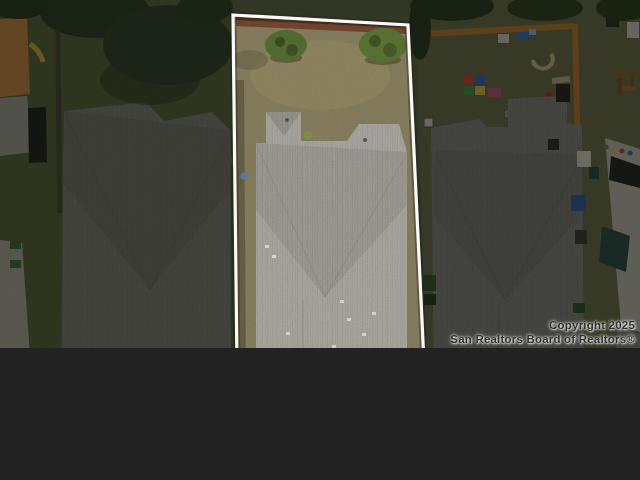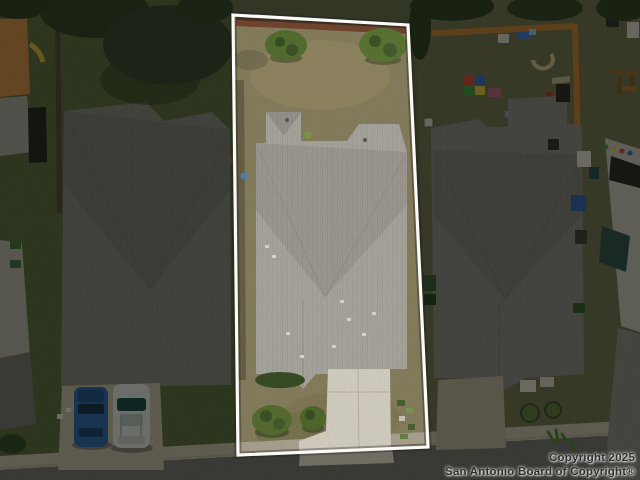--- a/index.html
+++ b/index.html
@@ -1,17 +1,17 @@
 <!DOCTYPE html>
 <html><head>
 <meta charset="utf-8">
 <style>
   html,body{margin:0;padding:0;background:#222;}
   .stage{
-    position:relative;width:640px;height:480px;overflow:hidden;
+    position:relative;width:640px;height:348px;overflow:hidden;
     font-family:"Liberation Sans", sans-serif;
   }
   .stage svg{display:block;}
   .watermark{
     position:absolute;right:5px;bottom:2px;text-align:right;
     font-size:11.5px;font-weight:bold;line-height:14px;letter-spacing:.2px;
     text-shadow:0 0 2px rgba(255,255,255,.9),0 0 4px rgba(255,255,255,.65),1px 1px 2px rgba(255,255,255,.7);
     user-select:none;
   }
 </style>
@@ -242,15 +242,15 @@
 
   <path fill-rule="evenodd" d="M0,0H640V480H0Z M233,15L408,25L428,447L238,455Z" fill="rgba(8,10,6,0.45)"></path>
 
   <polygon fill="none" stroke="#1e1e1e" stroke-width="7" opacity="0.35" points="233,15 408,25 428,447 238,455"></polygon>
   <polygon fill="none" stroke-width="3.2" points="233,15 408,25 428,447 238,455" stroke="#fbfaf6"></polygon>
 </svg>
 </figure>
 
 <div class="watermark" style="color: rgb(47, 47, 47);">
   <div>Copyright 2025</div>
-  <div>San Antonio Board of Copyright®</div>
+  <div>San Realtors Board of Realtors®</div>
 </div>
 </div>
 
 </body></html>

